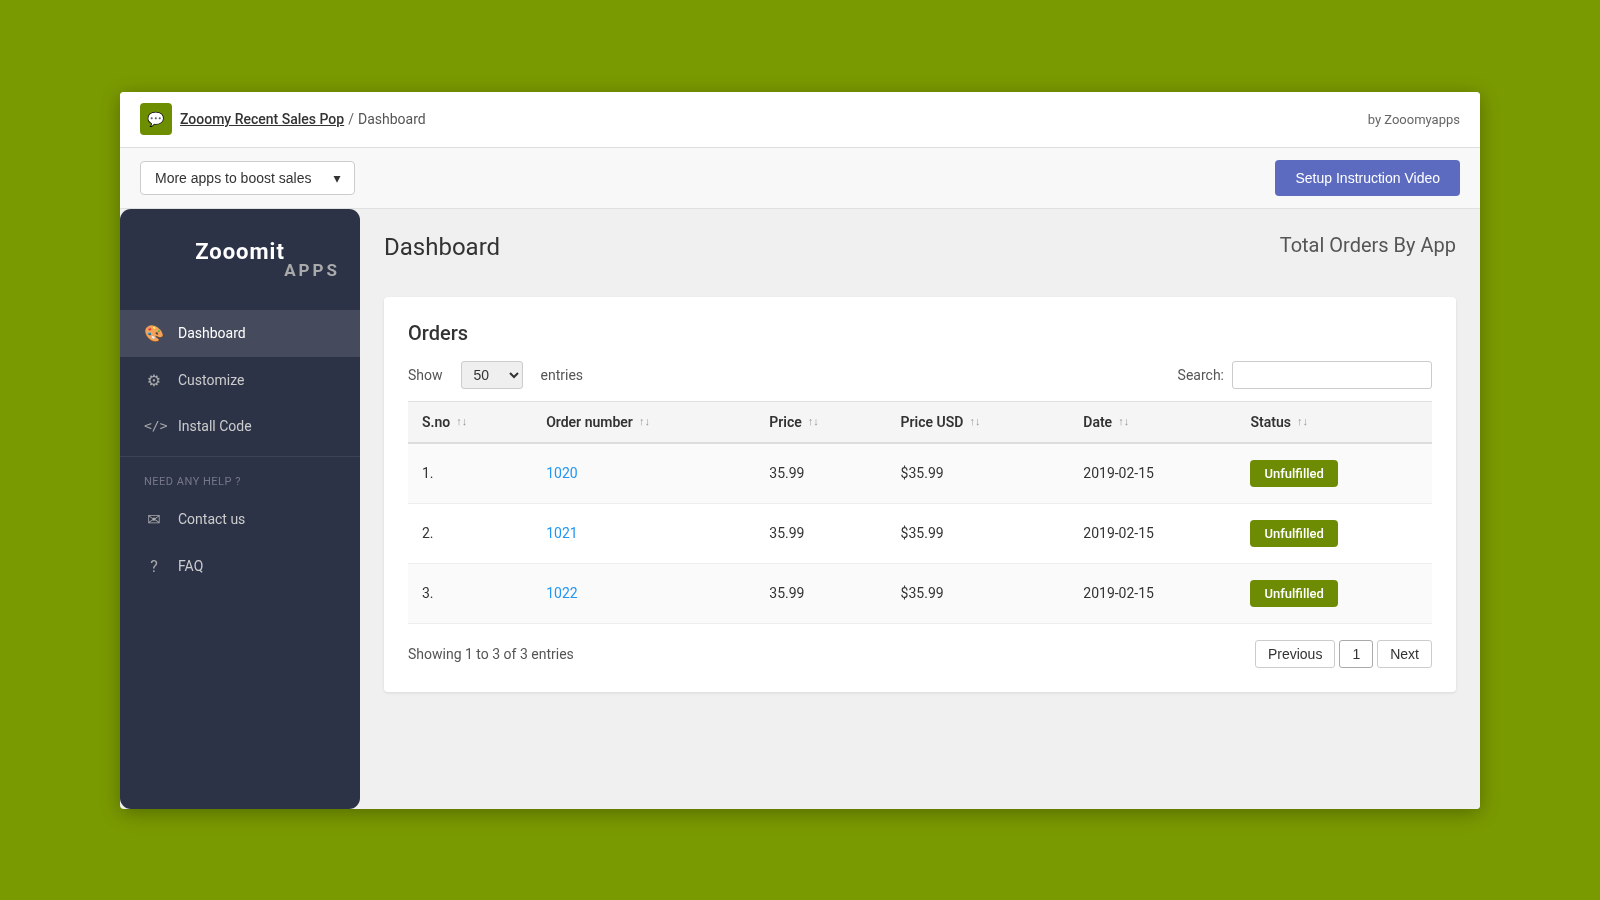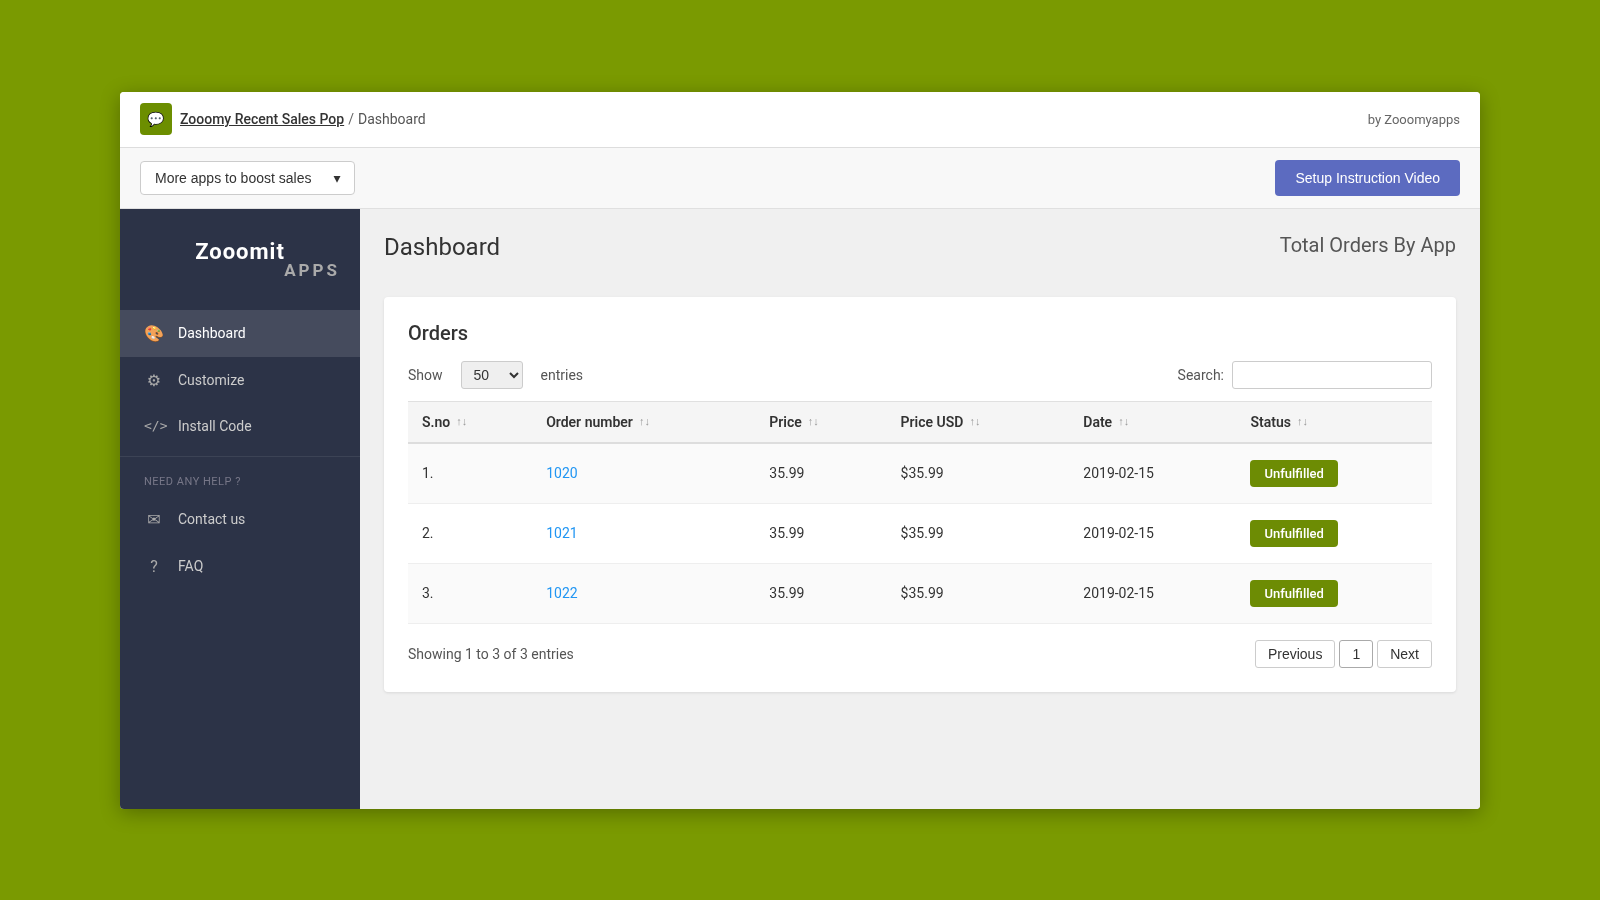--- a/index.html
+++ b/index.html
@@ -99,20 +99,21 @@
       min-height: 600px;
     }
     
     .sidebar {
       width: 240px;
       background: #2c3347;
       color: #ccc;
       flex-shrink: 0;
       display: flex;
       flex-direction: column;
+      border-radius: 11px;
     }
     .sidebar-logo {
       padding: 30px 20px;
       text-align: center;
     }
     .logo-text {
       color: white;
       font-size: 22px;
       font-weight: 700;
       letter-spacing: 1px;

